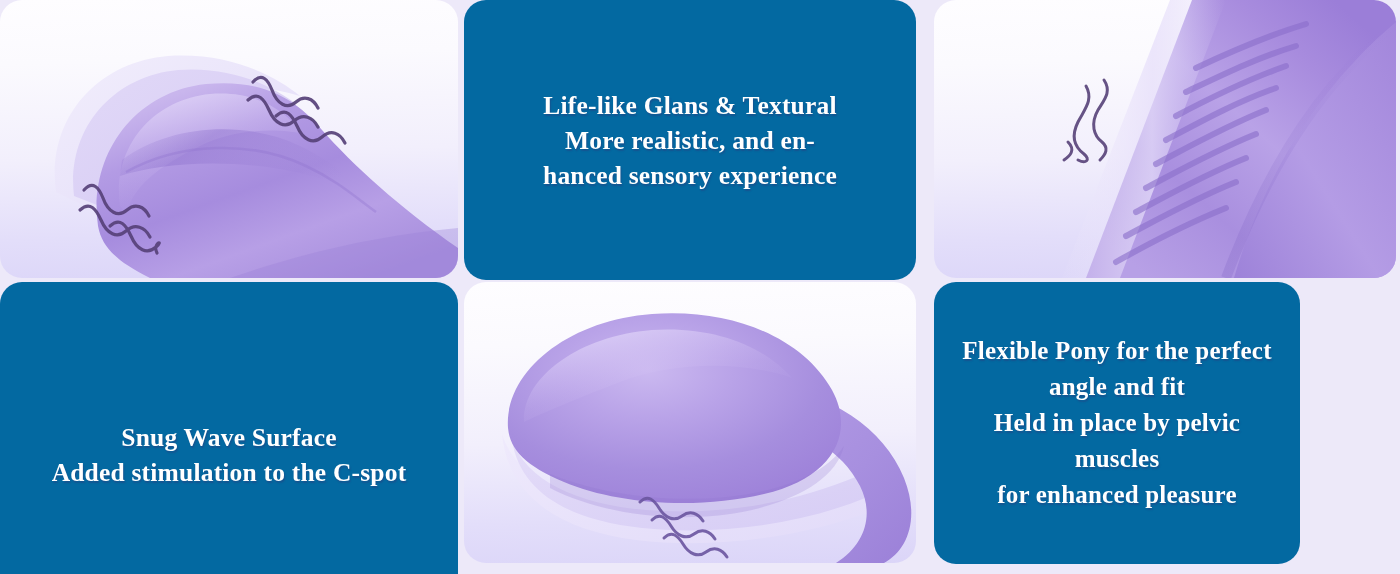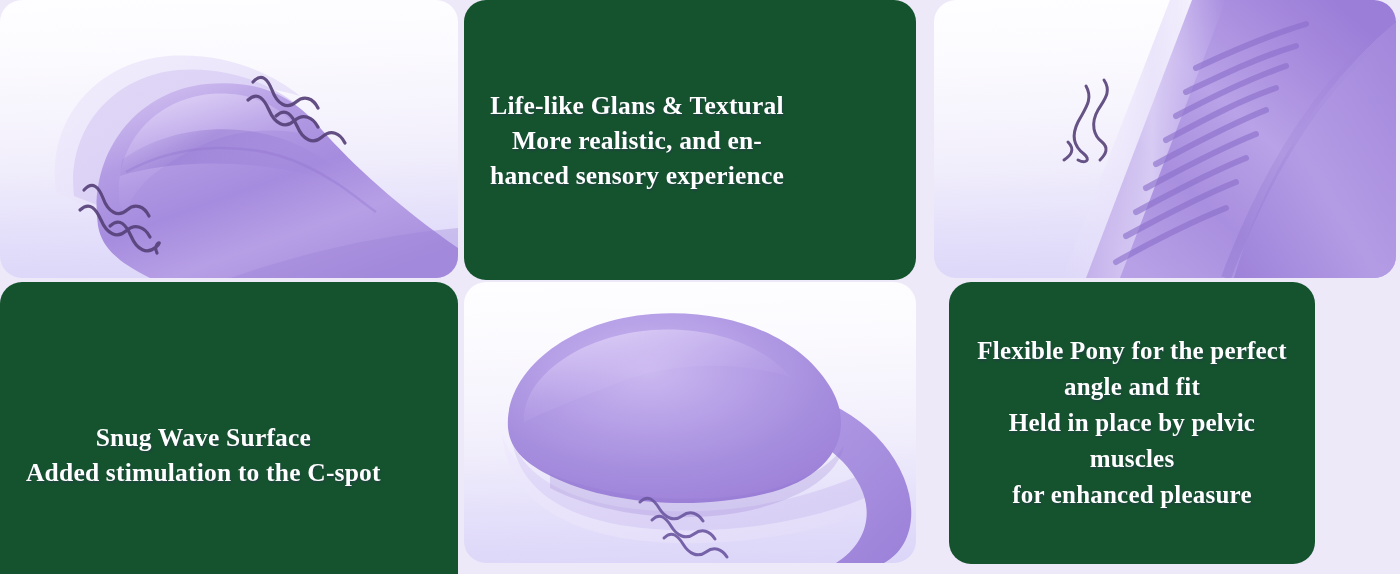--- a/index.html
+++ b/index.html
@@ -27,36 +27,36 @@
     position: relative;
     overflow: hidden;
   }
   
   .panel {
     position: absolute;
     border-radius: 22px;
     overflow: hidden;
   }
   .panel.text {
-    background: #14532d;
+    background: #0369a1;
     display: flex;
     align-items: center;
-    justify-content: flex-start;
+    justify-content: center;
   }
   .panel.photo {
     background: linear-gradient(178deg, #FEFDFF 0%, #FBFAFE 22%, #F2EFFC 55%, #E3DEFA 82%, #DBD5F8 100%);
   }
   
   .r1c1 { left: 0px;  top: 0px; width: 458px; height: 278px; }
   .r1c2 { left: 4px;  top: 0px; width: 452px; height: 280px; }
   .r1c3 { left: 4px;  top: 0px; width: 462px; height: 278px; }
   
   .r2c1 { left: 0px;  top: 2px; width: 458px; height: 346px; }
   .r2c2 { left: 4px;  top: 2px; width: 452px; height: 281px; }
-  .r2c3 { left: 4px;  top: 2px; width: 366px; height: 282px; margin-left: 15px; }
+  .r2c3 { left: 4px;  top: 2px; width: 366px; height: 282px; }
 
   .caption {
     color: #FFFFFF;
     font-weight: bold;
     font-size: 25.5px;
     line-height: 35px;
     text-align: center;
     letter-spacing: 0.2px;
     text-shadow: 1px 1.5px 1.5px rgba(60,40,110,0.33);
     padding: 0 26px;

